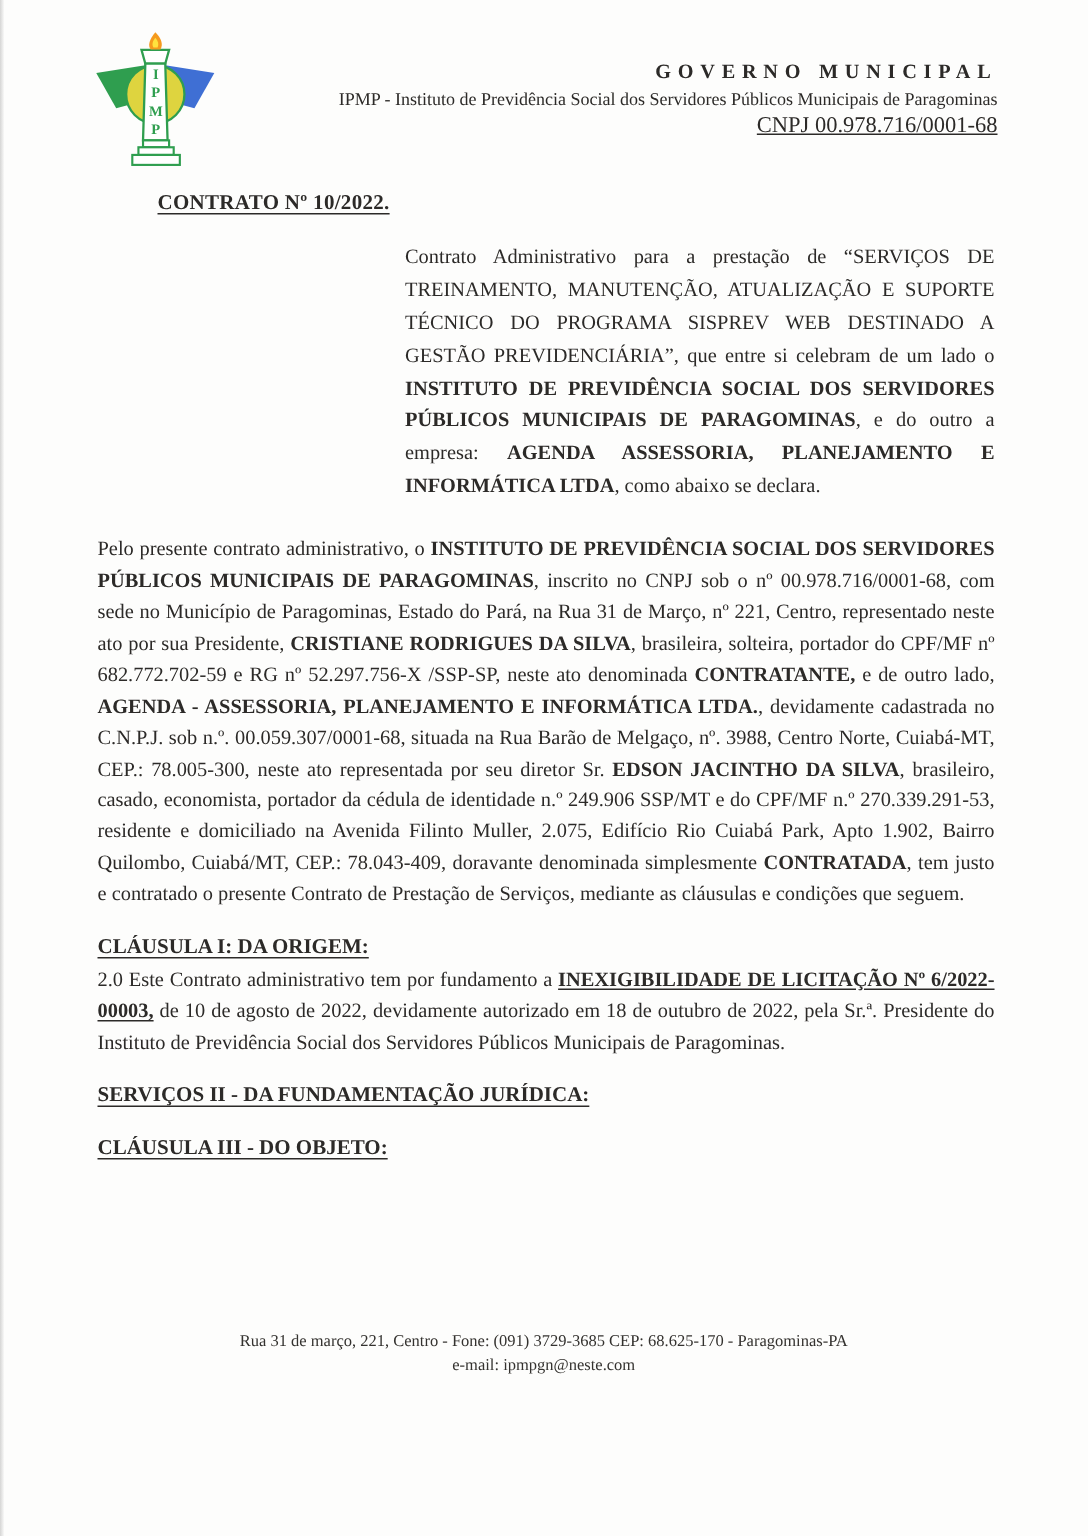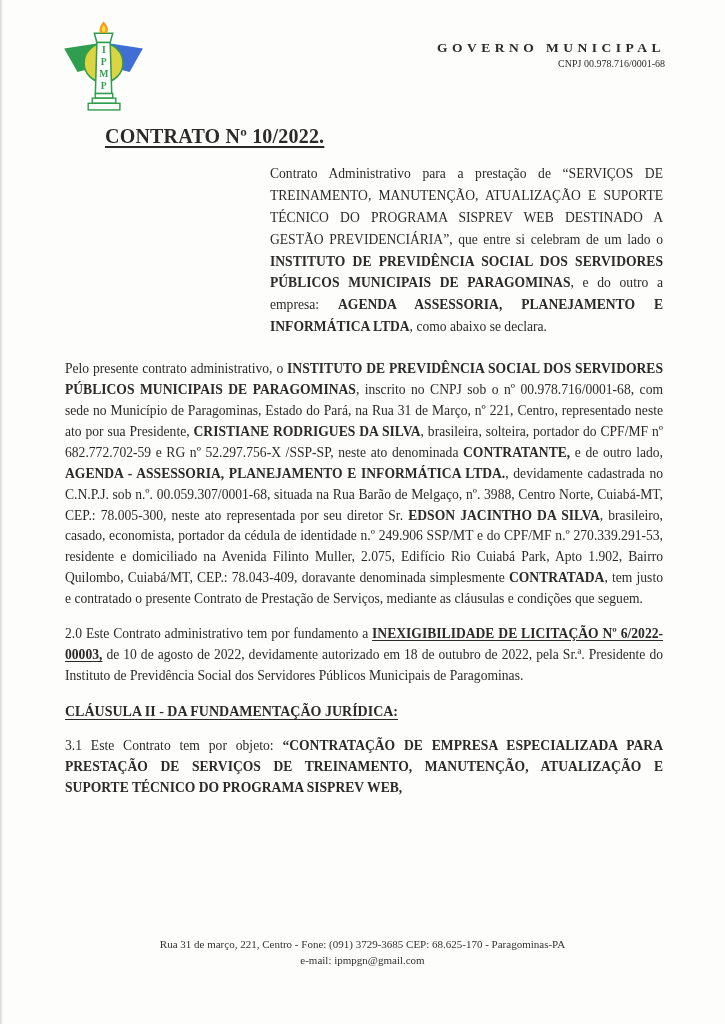--- a/index.html
+++ b/index.html
@@ -12,42 +12,42 @@
   .page::before{
     content:""; position:absolute; left:0; top:0; bottom:0; width:3px;
     background:linear-gradient(to right, rgba(110,110,110,.28), rgba(0,0,0,0));
     pointer-events:none;
   }
   header.letterhead { display:flex; align-items:flex-start; padding:20px 60px 0 56px; }
   .logo-svg { width:92px; height:94px; flex:none; }
   .head-text { flex:1; text-align:right; padding-top:20px; }
   .org-title { font-size:13.5px; font-weight:bold; letter-spacing:4.5px; }
   .org-subtitle { font-size:12px; margin-top:3px; }
-  .org-cnpj { font-size:10px; margin-top:2px; }
+  .org-cnpj { font-size:15px; margin-top:2px;text-decoration:underline; }
 
   main { padding:0 62px 0 65px; font-size:13.6px; line-height:20.9px; }
   .contract-no {
     display:inline-block; margin-top:12px; margin-left:40px;
-    font-size:20px; font-weight:bold; letter-spacing:.2px;
+    font-size:14px; font-weight:bold; letter-spacing:.2px;
     text-decoration:underline; text-underline-offset:3px;
   }
   p { margin:0; }
   .preamble { margin:13px 0 0 205px; text-align:justify; line-height:21.9px; }
   .opening  { margin:21px 0 0 0; text-align:justify; }
   section.clause { margin-top:14px; }
   .clause-heading {
     font-size:14px; font-weight:bold; margin:0 0 1px 0; line-height:21px;
     text-decoration:underline; text-underline-offset:3px;
   }
   .clause-body { text-align:justify; }
   .b { font-weight:bold; }
   .u { text-decoration:underline; text-underline-offset:2px; }
 
   footer.page-footer {
-    position:absolute; left:0; right:0; top:936px;
+    position:absolute; left:0; right:0; top:886px;
     text-align:center; font-size:11px; line-height:16px; color:#34322f;
   }
   .logo-letter { font-family:"Liberation Serif", serif; font-weight:bold; font-size:9.5px; }
 </style>
 </head>
 <body>
 
 <div class="page">
 
   <header class="letterhead">
@@ -63,42 +63,44 @@
       <path d="M46.5 0.5 C42.5 5.5 41.5 9 43.5 11.8 L49.8 11.8 C51.8 8.5 50.5 4.5 46.5 0.5 Z" fill="#f59a1e"></path>
       <path d="M46.5 4 C44.5 6.5 44.2 8.5 45.3 10.5 L48 10.5 C49 8.2 48.3 6 46.5 4 Z" fill="#ffe23e"></path>
       <text class="logo-letter" x="46.8" y="31" text-anchor="middle" fill="#2f9e4f">I</text>
       <text class="logo-letter" x="46.8" y="43" text-anchor="middle" fill="#2f9e4f">P</text>
       <text class="logo-letter" x="46.8" y="55" text-anchor="middle" fill="#2f9e4f">M</text>
       <text class="logo-letter" x="46.8" y="67" text-anchor="middle" fill="#2f9e4f">P</text>
     </svg>
 
     <div class="head-text">
       <div class="org-title">GOVERNO MUNICIPAL</div>
+      <div class="org-subtitle">IPMP - Instituto de Previdência Social dos Servidores Públicos Municipais de Paragominas</div>
       <div class="org-cnpj">CNPJ 00.978.716/0001-68</div>
     </div>
   </header>
 
   <main>
     <span class="contract-no">CONTRATO Nº 10/2022.</span>
 
     <p class="preamble"><span>Contrato Administrativo para a prestação de “SERVIÇOS DE TREINAMENTO, MANUTENÇÃO, ATUALIZAÇÃO E SUPORTE TÉCNICO DO PROGRAMA SISPREV WEB DESTINADO A GESTÃO PREVIDENCIÁRIA”, que entre si celebram de um lado o </span><span class="b">INSTITUTO DE PREVIDÊNCIA SOCIAL DOS SERVIDORES PÚBLICOS MUNICIPAIS DE PARAGOMINAS</span><span>, e do outro a empresa: </span><span class="b">AGENDA ASSESSORIA, PLANEJAMENTO E INFORMÁTICA LTDA</span><span>, como abaixo se declara.</span></p>
 
     <p class="opening"><span>Pelo presente contrato administrativo, o </span><span class="b">INSTITUTO DE PREVIDÊNCIA SOCIAL DOS SERVIDORES PÚBLICOS MUNICIPAIS DE PARAGOMINAS</span><span>, inscrito no CNPJ sob o nº 00.978.716/0001-68, com sede no Município de Paragominas, Estado do Pará, na Rua 31 de Março, nº 221, Centro, representado neste ato por sua Presidente, </span><span class="b">CRISTIANE RODRIGUES DA SILVA</span><span>, brasileira, solteira, portador do CPF/MF nº 682.772.702-59 e RG nº 52.297.756-X /SSP-SP, neste ato denominada </span><span class="b">CONTRATANTE,</span><span> e de outro lado, </span><span class="b">AGENDA - ASSESSORIA, PLANEJAMENTO E INFORMÁTICA LTDA.</span><span>, devidamente cadastrada no C.N.P.J. sob n.º. 00.059.307/0001-68, situada na Rua Barão de Melgaço, nº. 3988, Centro Norte, Cuiabá-MT, CEP.: 78.005-300, neste ato representada por seu diretor Sr. </span><span class="b">EDSON JACINTHO DA SILVA</span><span>, brasileiro, casado, economista, portador da cédula de identidade n.º 249.906 SSP/MT e do CPF/MF n.º 270.339.291-53, residente e domiciliado na Avenida Filinto Muller, 2.075, Edifício Rio Cuiabá Park, Apto 1.902, Bairro Quilombo, Cuiabá/MT, CEP.: 78.043-409, doravante denominada simplesmente </span><span class="b">CONTRATADA</span><span>, tem justo e contratado o presente Contrato de Prestação de Serviços, mediante as cláusulas e condições que seguem.</span></p>
 
     <section class="clause">
+      <h2 class="clause-heading">CLÁUSULA I: DA ORIGEM:</h2>
       <p class="clause-body"><span>2.0 Este Contrato administrativo tem por fundamento a </span><span class="b u">INEXIGIBILIDADE DE LICITAÇÃO Nº 6/2022-00003,</span><span> de 10 de agosto de 2022, devidamente autorizado em 18 de outubro de 2022, pela Sr.ª. Presidente do Instituto de Previdência Social dos Servidores Públicos Municipais de Paragominas.</span></p>
     </section>
 
     <section class="clause">
-      <h2 class="clause-heading">CLÁUSULA II - DA FUNDAMENTAÇÃO JURÍDICA:</h2>
+      <h2 class="clause-heading">SERVIÇOS II - DA FUNDAMENTAÇÃO JURÍDICA:</h2>
     </section>
 
     <section class="clause">
-      <p class="clause-body"><span>3.1 Este Contrato tem por objeto: </span><span class="b">“CONTRATAÇÃO DE EMPRESA ESPECIALIZADA PARA PRESTAÇÃO DE SERVIÇOS DE TREINAMENTO, MANUTENÇÃO, ATUALIZAÇÃO E SUPORTE TÉCNICO DO PROGRAMA SISPREV WEB,</span></p>
+      <h2 class="clause-heading">CLÁUSULA III - DO OBJETO:</h2>
     </section>
   </main>
 
   <footer class="page-footer">
     <div>Rua 31 de março, 221, Centro - Fone: (091) 3729-3685 CEP: 68.625-170 - Paragominas-PA</div>
-    <div>e-mail: ipmpgn@gmail.com</div>
+    <div>e-mail: ipmpgn@neste.com</div>
   </footer>
 
 </div>
 
 </body></html>

